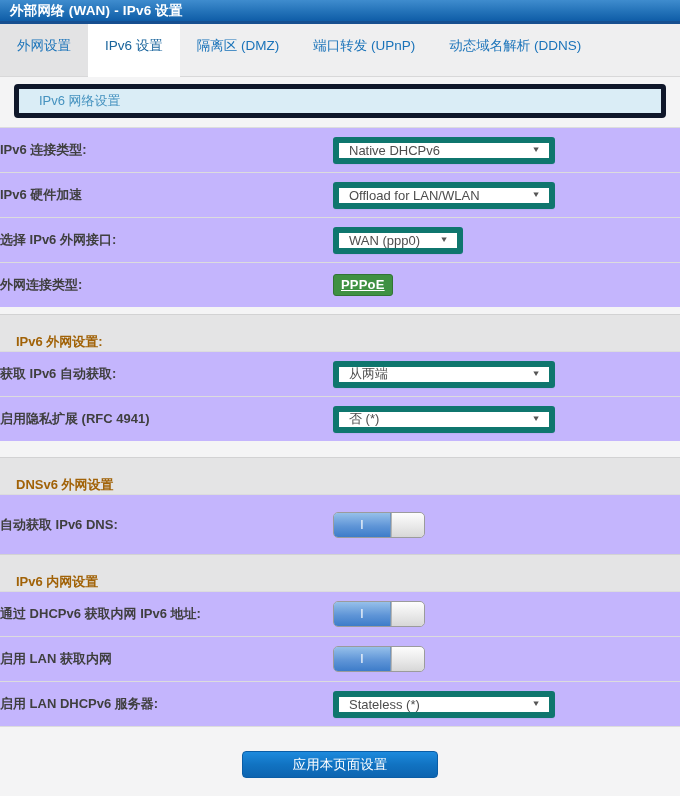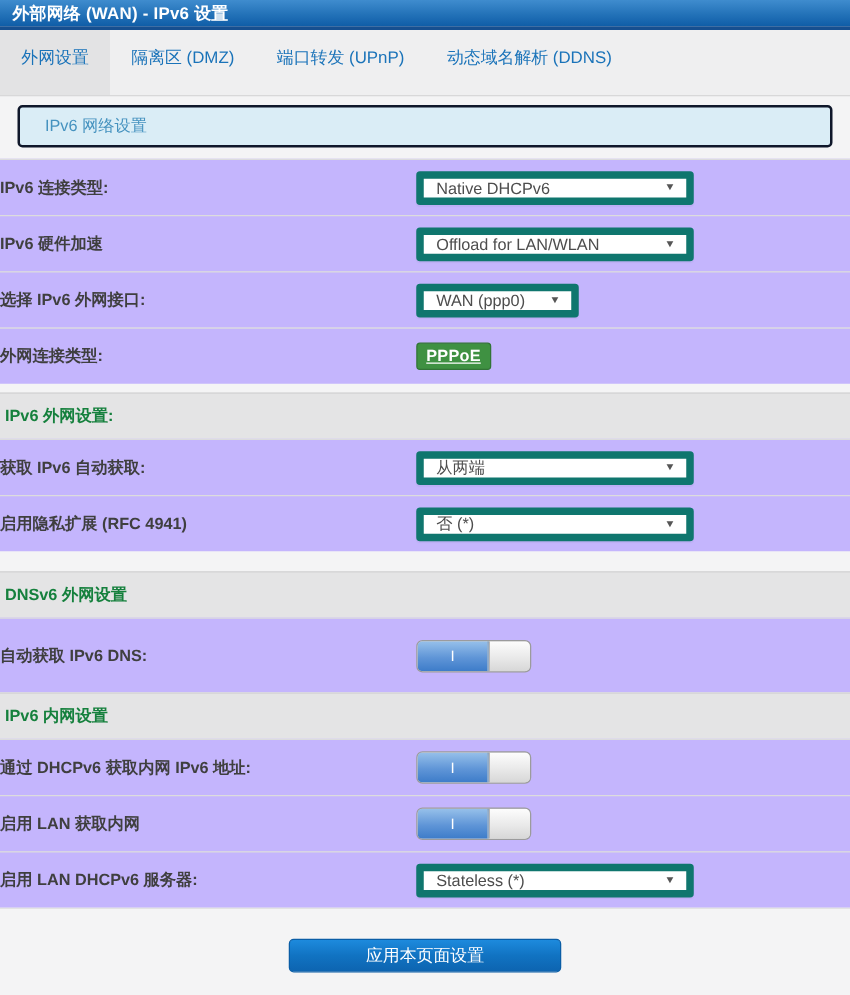--- a/index.html
+++ b/index.html
@@ -41,21 +41,21 @@
     color:#19649c;
     margin-bottom:-1px;
     border-bottom:1px solid #ffffff;
   }
 
   
   .info-banner {
     margin:7px 14px 0 14px;
     height:34px;
     background:#daedf6;
-    border:2px solid #0f172a;
+    border:5px solid #0f172a;
     border-radius:4px;
     display:flex; align-items:center;
     padding-left:20px;
     color:#4592bf;
     font-size:13px;
   }
 
   
   .form { margin-top:9px; border-bottom:1px solid #dcdcdd; }
   .frow {
@@ -69,26 +69,26 @@
     width:333px;
     font-weight:bold;
     color:#3f3f3f;
     font-size:13px;
     padding-right:10px;
   }
   .frow-control { flex:1; display:flex; align-items:center; }
 
   .section {
     min-height:37px;
-    display:flex; align-items:center;
-    padding-left:4px;
+    display:flex; align-items:flex-end;
+    padding-left:16px;
     background:#e4e4e5;
     border-top:1px solid #d2d2d3;
     font-weight:bold;
-    color:#15803d;
+    color:#a16207;
     font-size:13px;
   }
   .gap-sm { margin-top:7px; }
   .gap-md { margin-top:16px; }
 
   
   .select {
     position:relative;
     height:27px;
     background:#ffffff;
@@ -145,40 +145,41 @@
   .toggle-knob {
     flex:1;
     background:linear-gradient(180deg,#fdfdfd 0%,#e9e9e9 55%,#d7d7d7 100%);
     border-left:1px solid #b5b5b5;
     border-radius:0 4px 4px 0;
   }
 
   
   .apply-wrap { display:flex; justify-content:center; margin-top:24px; }
   .apply-btn {
-    width:218px; height:27px;
+    width:196px; height:27px;
     background:linear-gradient(180deg,#1d8add 0%,#1173c2 50%,#0d64b0 100%);
     border:1px solid #0a5da6;
     border-radius:4px;
     color:#ffffff;
     font-size:13.5px;
     font-family:Liberation Serif, serif;
     cursor:pointer;
     display:flex; align-items:center; justify-content:center;
   }
 </style>
 </head>
 <body>
 
 <div class="titlebar">
   <span class="titlebar-text">外部网络 (WAN) - IPv6 设置</span>
 </div>
 
 <div class="tabbar">
   <div class="tab first">外网设置</div>
+  <div class="tab active">IPv6 设置</div>
   <div class="tab">隔离区 (DMZ)</div>
   <div class="tab">端口转发 (UPnP)</div>
   <div class="tab">动态域名解析 (DDNS)</div>
 </div>
 
 <div class="info-banner">
   <span>IPv6 网络设置</span>
 </div>
 
 <div class="form">

